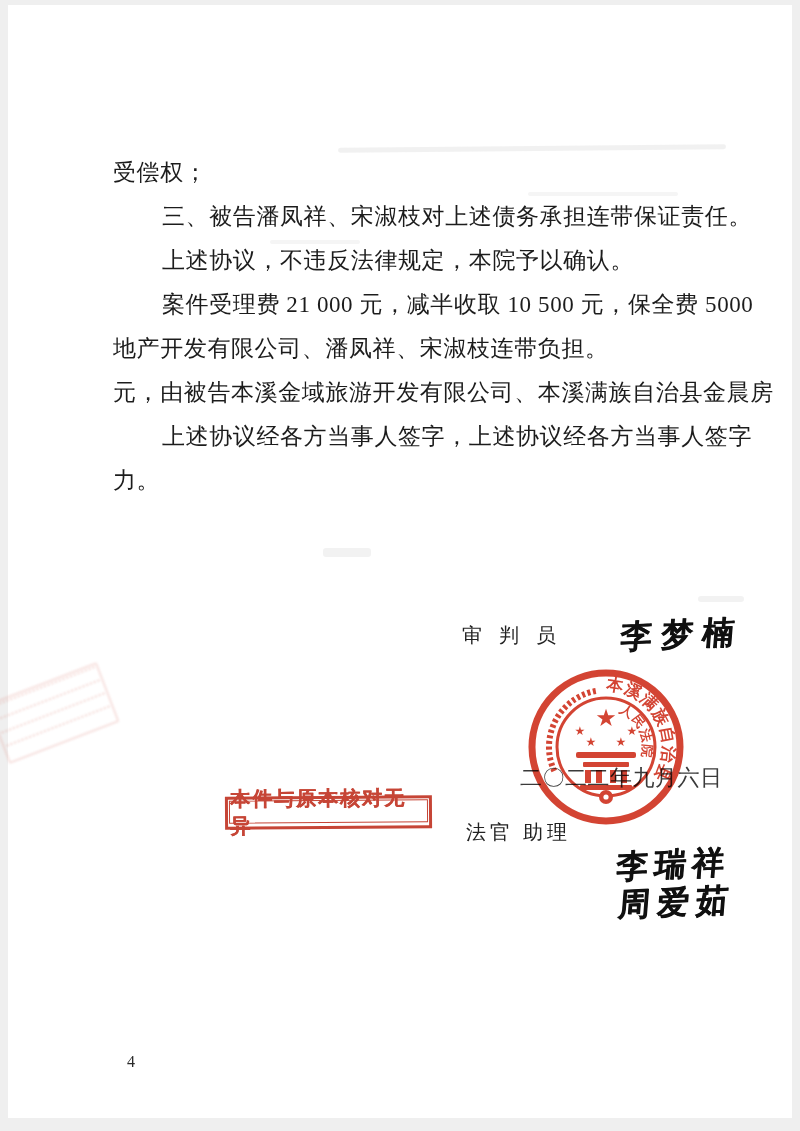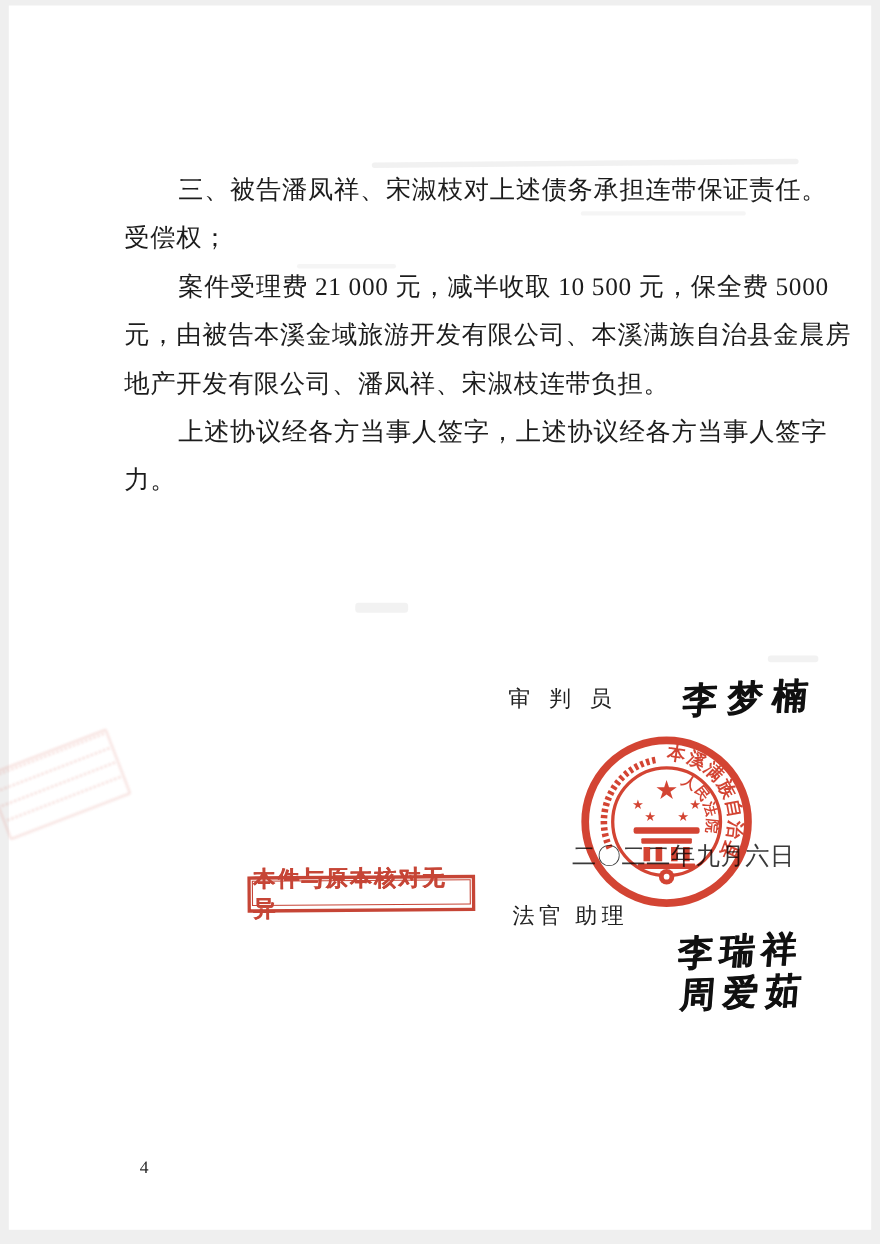--- a/index.html
+++ b/index.html
@@ -79,25 +79,26 @@
 
 <div class="sheet">
 
   <div class="smudge s1"></div>
   <div class="smudge s2"></div>
   <div class="smudge s3"></div>
   <div class="smudge s4"></div>
   <div class="smudge s5"></div>
 
   <div class="body-text">
+    <div class="line">受偿权；</div>
     <div class="line indent">三、被告潘凤祥、宋淑枝对上述债务承担连带保证责任。</div>
-    <div class="line">受偿权；</div>
+    <div class="line indent">上述协议，不违反法律规定，本院予以确认。</div>
     <div class="line indent">案件受理费 21 000 元，减半收取 10 500 元，保全费 5000</div>
+    <div class="line">地产开发有限公司、潘凤祥、宋淑枝连带负担。</div>
     <div class="line">元，由被告本溪金域旅游开发有限公司、本溪满族自治县金晨房</div>
-    <div class="line">地产开发有限公司、潘凤祥、宋淑枝连带负担。</div>
     <div class="line indent">上述协议经各方当事人签字，上述协议经各方当事人签字</div>
     <div class="line">力。</div>
   </div>
 
   <div class="sig-label" style="left:454px;top:617px;">审 判 员</div>
   <div class="sig-name" style="left:612px;top:608px;">李梦楠</div>
 
   <div class="date-line">二〇二二年九月六日</div>
 
   <svg class="seal" viewBox="0 0 180 180">

